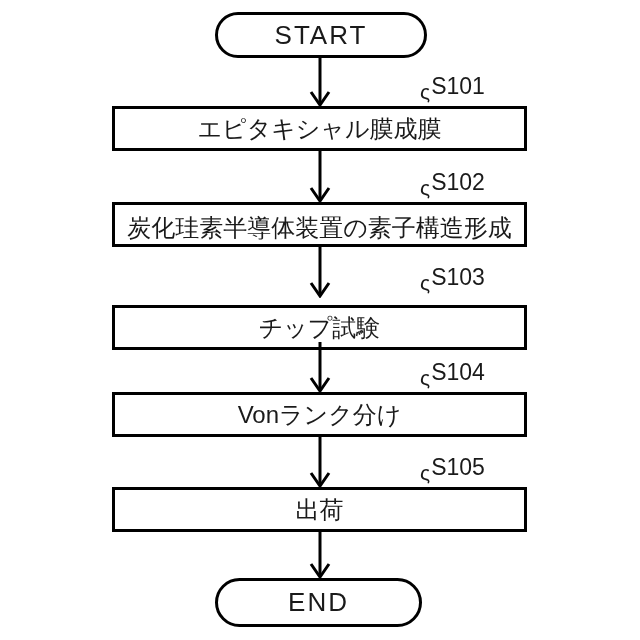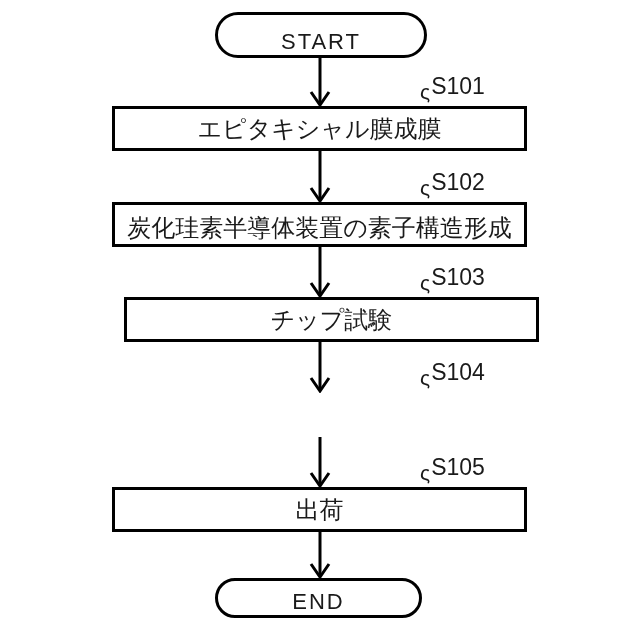--- a/index.html
+++ b/index.html
@@ -16,46 +16,46 @@
     color: #000000;
     overflow: hidden;
   }
   .terminal {
     position: absolute;
     box-sizing: border-box;
     border: 3px solid #000000;
     border-radius: 25px;
     background: #ffffff;
     display: flex;
-    align-items: flex-end;
+    align-items: center;
     justify-content: center;
-    font-size: 22px;
+    font-size: 26px;
     letter-spacing: 2px;
     color: #1a1a1a;
   }
   #start-terminal { left: 215px; top: 12px;  width: 212px; height: 46px; }
-  #end-terminal   { left: 215px; top: 578px; width: 207px; height: 40px; }
+  #end-terminal   { left: 215px; top: 578px; width: 207px; height: 49px; }
   .process-box {
     position: absolute;
     left: 112px;
     width: 415px;
     height: 45px;
     box-sizing: border-box;
     border: 3px solid #000000;
     background: #ffffff;
     display: flex;
     align-items: center;
     justify-content: center;
     font-size: 24px;
     color: #1a1a1a;
     white-space: nowrap;
   }
   #box-s101 { top: 106px; }
   #box-s102 { top: 202px; align-items: flex-end; }
-  #box-s103 { top: 297px; margin-left: 12px; }
+  #box-s103 { top: 305px; }
   #box-s104 { top: 392px; }
   #box-s105 { top: 487px; font-family: Liberation Serif, serif; }
   .step-id {
     position: absolute;
     left: 420px;
     height: 28px;
     font-size: 23px;
     color: #1a1a1a;
     display: flex;
     align-items: flex-end;
@@ -128,20 +128,23 @@
 
   <svg class="arrow" style="top:342px" width="28" height="51">
     <line x1="14" y1="0" x2="14" y2="48" stroke="#000" stroke-width="3"></line>
     <polyline points="5,36 14,49 23,36" fill="none" stroke="#000" stroke-width="3"></polyline>
   </svg>
 
   <div id="id-s104" class="step-id">
     <span class="squiggle">ς</span>
     <span>S104</span>
   </div>
+  <div id="box-s104" class="process-box">
+    <span>Vonランク分け</span>
+  </div>
 
   <svg class="arrow" style="top:437px" width="28" height="51">
     <line x1="14" y1="0" x2="14" y2="48" stroke="#000" stroke-width="3"></line>
     <polyline points="5,36 14,49 23,36" fill="none" stroke="#000" stroke-width="3"></polyline>
   </svg>
 
   <div id="id-s105" class="step-id">
     <span class="squiggle">ς</span>
     <span>S105</span>
   </div>

